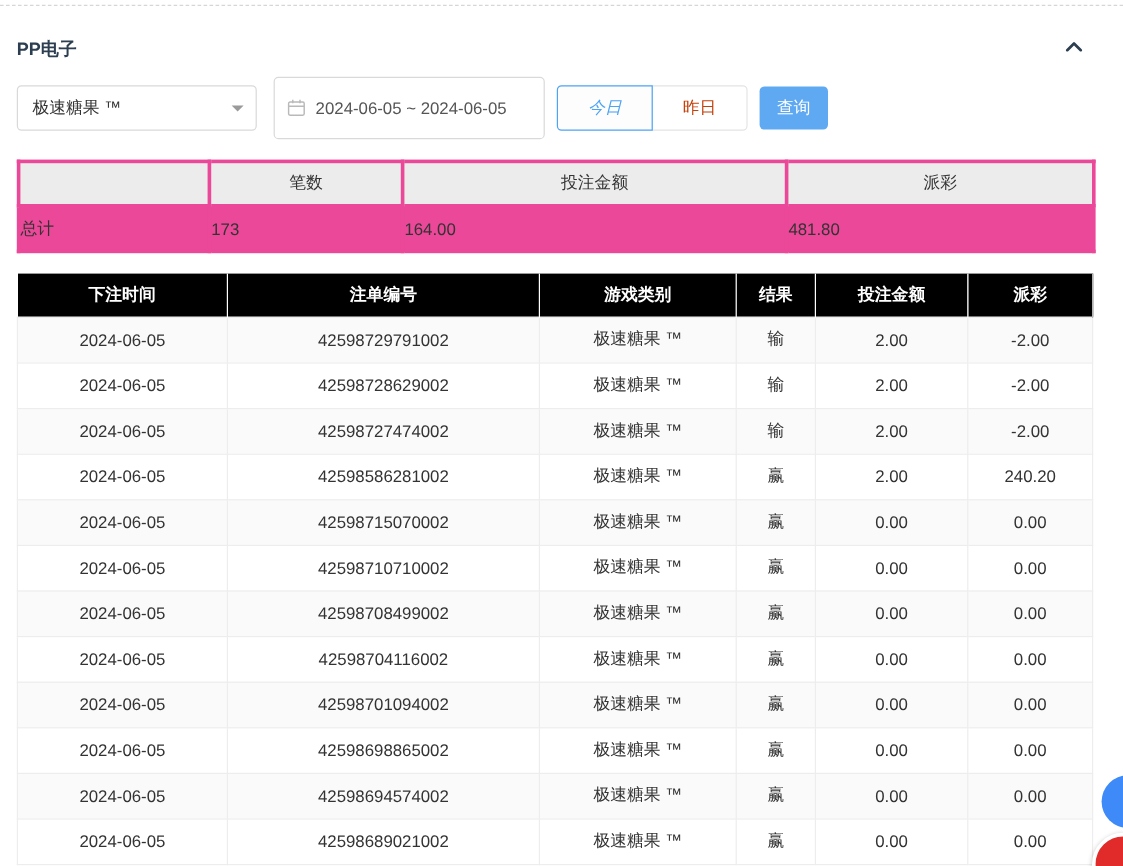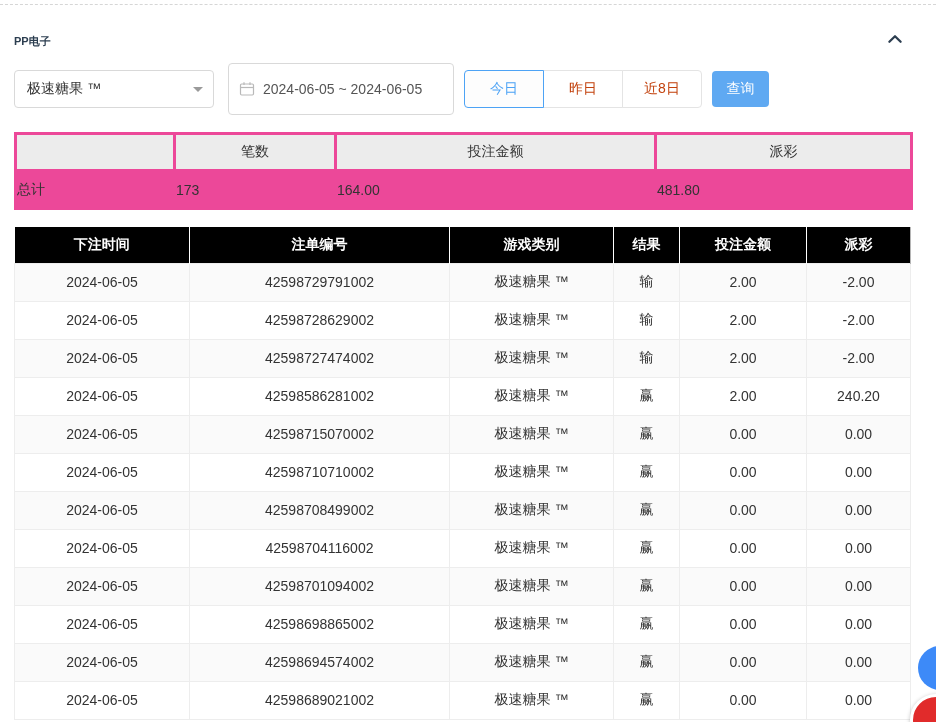--- a/index.html
+++ b/index.html
@@ -6,21 +6,21 @@
   html,body { margin:0; padding:0; }
   body {
     width:936px; height:722px; overflow:hidden; position:relative;
     background:#fff; font-family:"Liberation Sans", sans-serif; color:#333;
   }
   .top-dashed { border-top:1px dashed #d6d6d6; margin-top:4px; }
 
   .panel-header {
     margin:25px 32px 0 14px; display:flex; justify-content:space-between; align-items:center;
   }
-  .panel-title { font-size:11px; font-weight:bold; color:#2c3e50; }
+  .panel-title { font-size:15px; font-weight:bold; color:#2c3e50; }
   .collapse-btn { cursor:pointer; display:flex; align-items:center; }
 
   .filter-bar { margin:18px 14px 0; display:flex; align-items:center; height:38px; }
 
   .select {
     width:200px; height:38px; border:1px solid #d9d9d9; border-radius:4px;
     display:flex; align-items:center; padding:0 28px 0 12px; position:relative;
     font-size:14px; color:#333; cursor:pointer; background:#fff;
   }
   .caret {
@@ -34,21 +34,21 @@
     background:#fff; cursor:pointer;
   }
 
   .btn-group { margin-left:10px; display:flex; }
   .range-btn {
     width:80px; height:38px; border:1px solid #e4e4e4; background:#fff; color:#c2410c;
     font-size:14px; cursor:pointer; margin-left:-1px; font-family:inherit; padding:0;
   }
   .range-btn:first-child { margin-left:0; border-radius:4px 0 0 4px; }
   .range-btn:last-child { border-radius:0 4px 4px 0; }
-  .range-btn.active { border-color:#4da3f5; color:#4da3f5; position:relative; z-index:1; background:#fdfdfd; }
+  .range-btn.active { border-color:#4da3f5; color:#4da3f5; position:relative; z-index:1; background:#fdfdfd;font-style:italic; }
 
   .search-btn {
     margin-left:10px; width:57px; height:36px; background:#5fa9f2; color:#fff; border:none;
     border-radius:4px; font-size:14px; cursor:pointer; font-family:inherit;
   }
 
   table { border-collapse:collapse; table-layout:fixed; width:896px; font-size:14px; }
 
   .summary-table { margin:24px 0 0 14px; }
   .summary-table th, .summary-table td {
@@ -110,21 +110,20 @@
           <line x1="5" y1="1.2" x2="5" y2="4" stroke="#b9b9b9" stroke-width="1.2"></line>
           <line x1="11" y1="1.2" x2="11" y2="4" stroke="#b9b9b9" stroke-width="1.2"></line>
         </svg>
     </span>
     <span>2024-06-05 ~ 2024-06-05</span>
   </div>
 
   <div class="btn-group">
     <button class="range-btn active">今日</button>
     <button class="range-btn">昨日</button>
-    <button class="range-btn">近8日</button>
   </div>
 
   <button class="search-btn">查询</button>
 </div>
 
 <table class="summary-table">
   <colgroup>
       <col style="width:159px">
       <col style="width:161px">
       <col style="width:320px">

